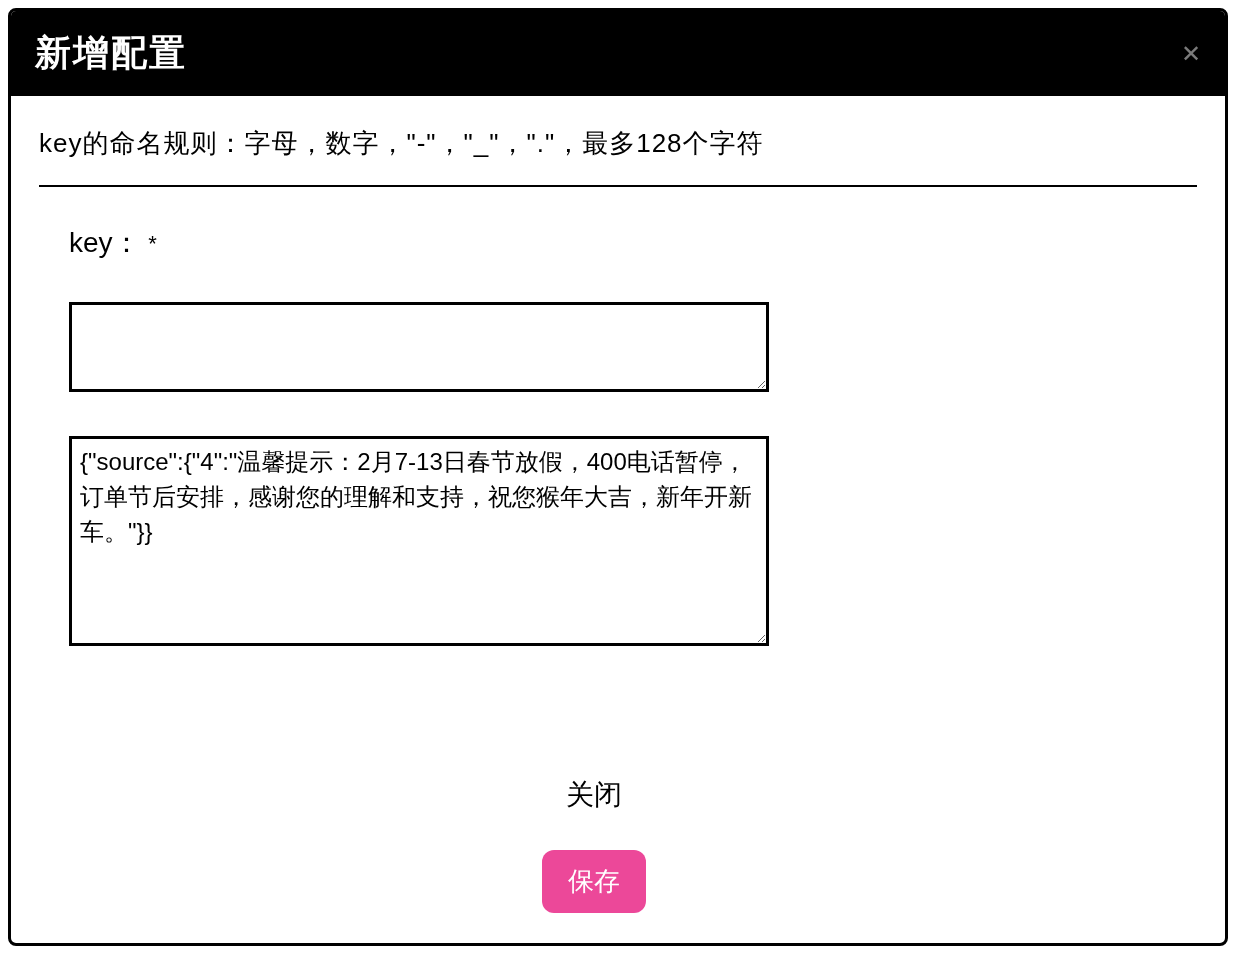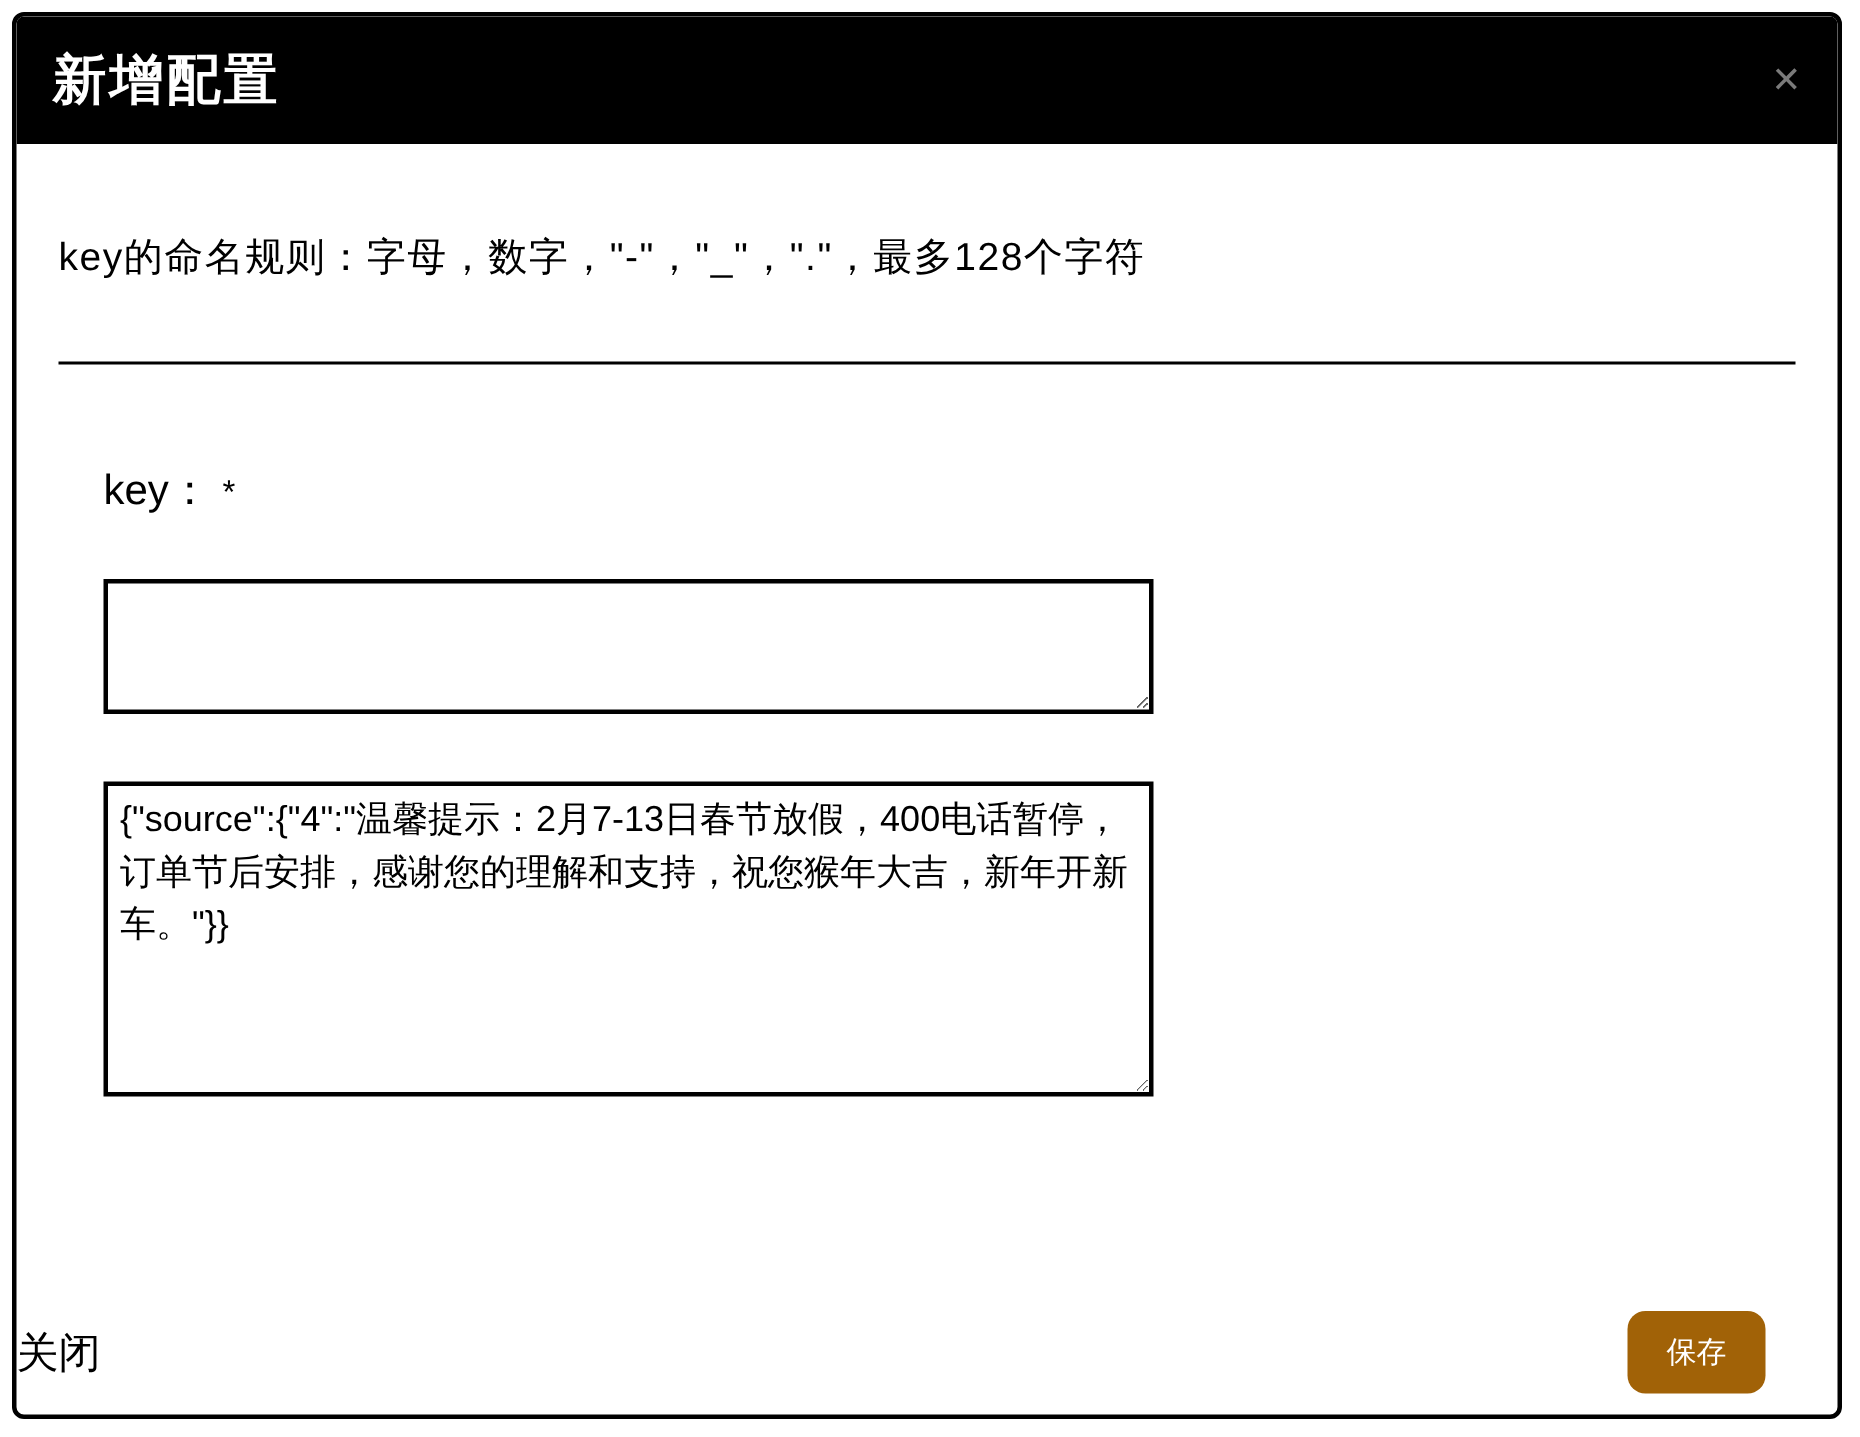--- a/index.html
+++ b/index.html
@@ -1,19 +1,18 @@
 <!DOCTYPE html>
 <html><head>
   <meta charset="utf-8">
   <style>
     * {
       box-sizing: border-box;
       margin: 0;
       padding: 0;
-      gap: 28px;
     }
     body {
       font-family: "Microsoft YaHei", "PingFang SC", sans-serif;
       background: #fff;
       padding: 8px;
     }
     .modal {
       border: 3px solid #000;
       border-radius: 8px;
       overflow: hidden;
@@ -91,37 +90,38 @@
       line-height: 1.45;
     }
     .desc-textarea {
       height: 90px;
     }
     .config-textarea {
       height: 210px;
     }
     .modal-footer {
       display: flex;
-      justify-content: space-between;
+      justify-content: center;
       align-items: center;
       gap: 36px;
-      padding: 10px 48px 14px 0;
+      padding: 10px 48px 30px 0;
+      flex-direction: column;
     }
     .btn-close {
       font-size: 28px;
       color: #000;
       background: none;
       border: none;
       cursor: pointer;
       font-family: inherit;
     }
     .btn-save {
-      font-size: 20px;
+      font-size: 26px;
       color: #fff;
-      background: #a16207;
+      background: #ec4899;
       border: none;
       border-radius: 12px;
       padding: 14px 26px;
       cursor: pointer;
       font-family: inherit;
     }
   </style>
 </head>
 <body>
 

